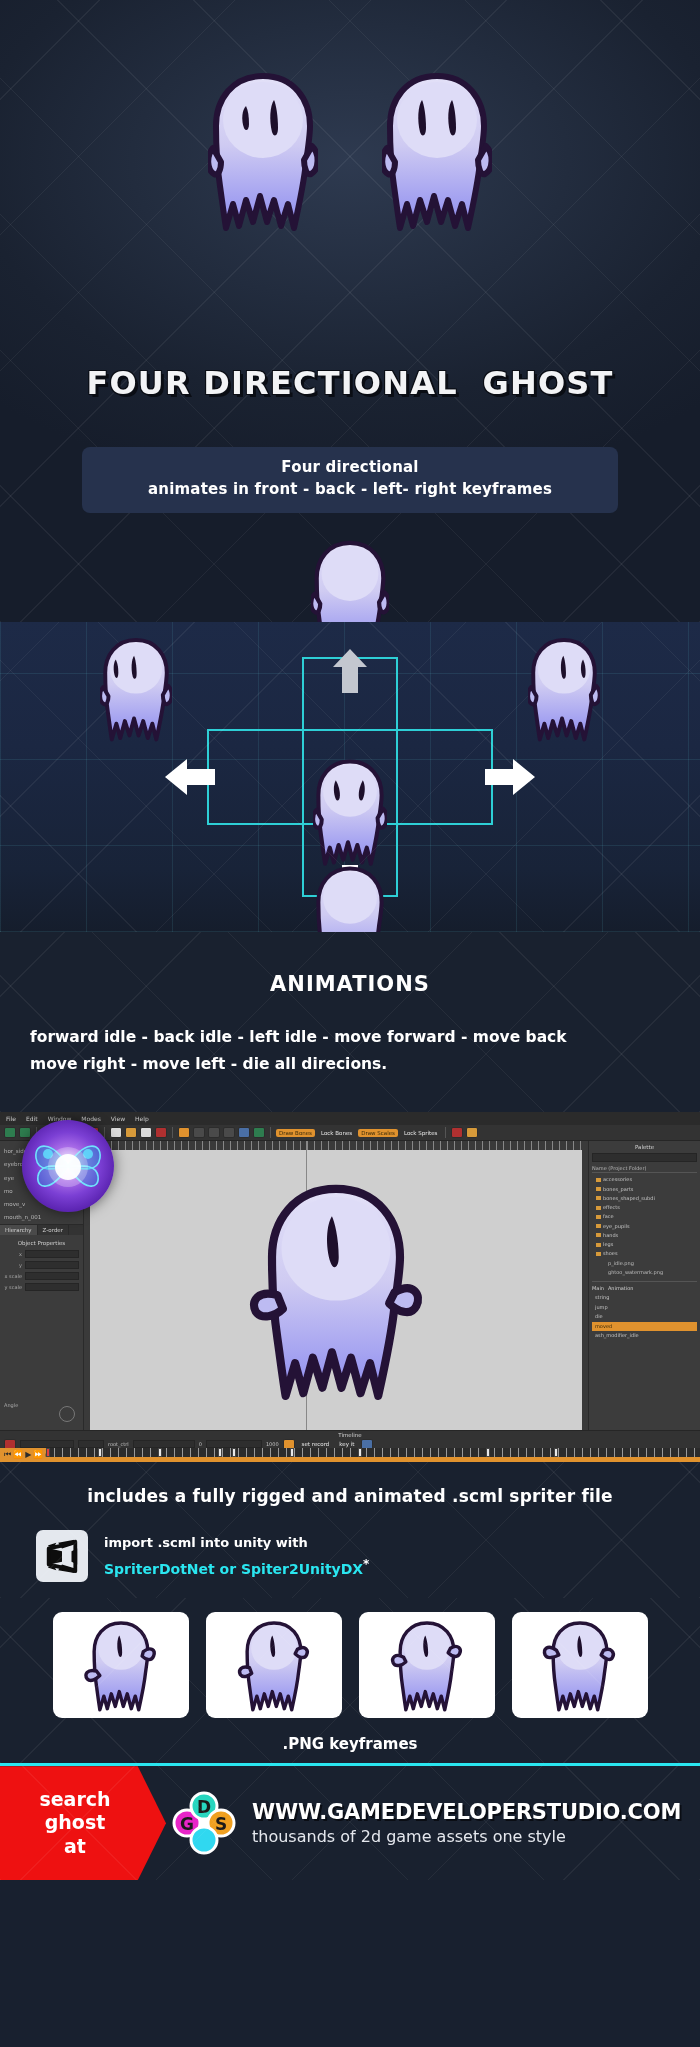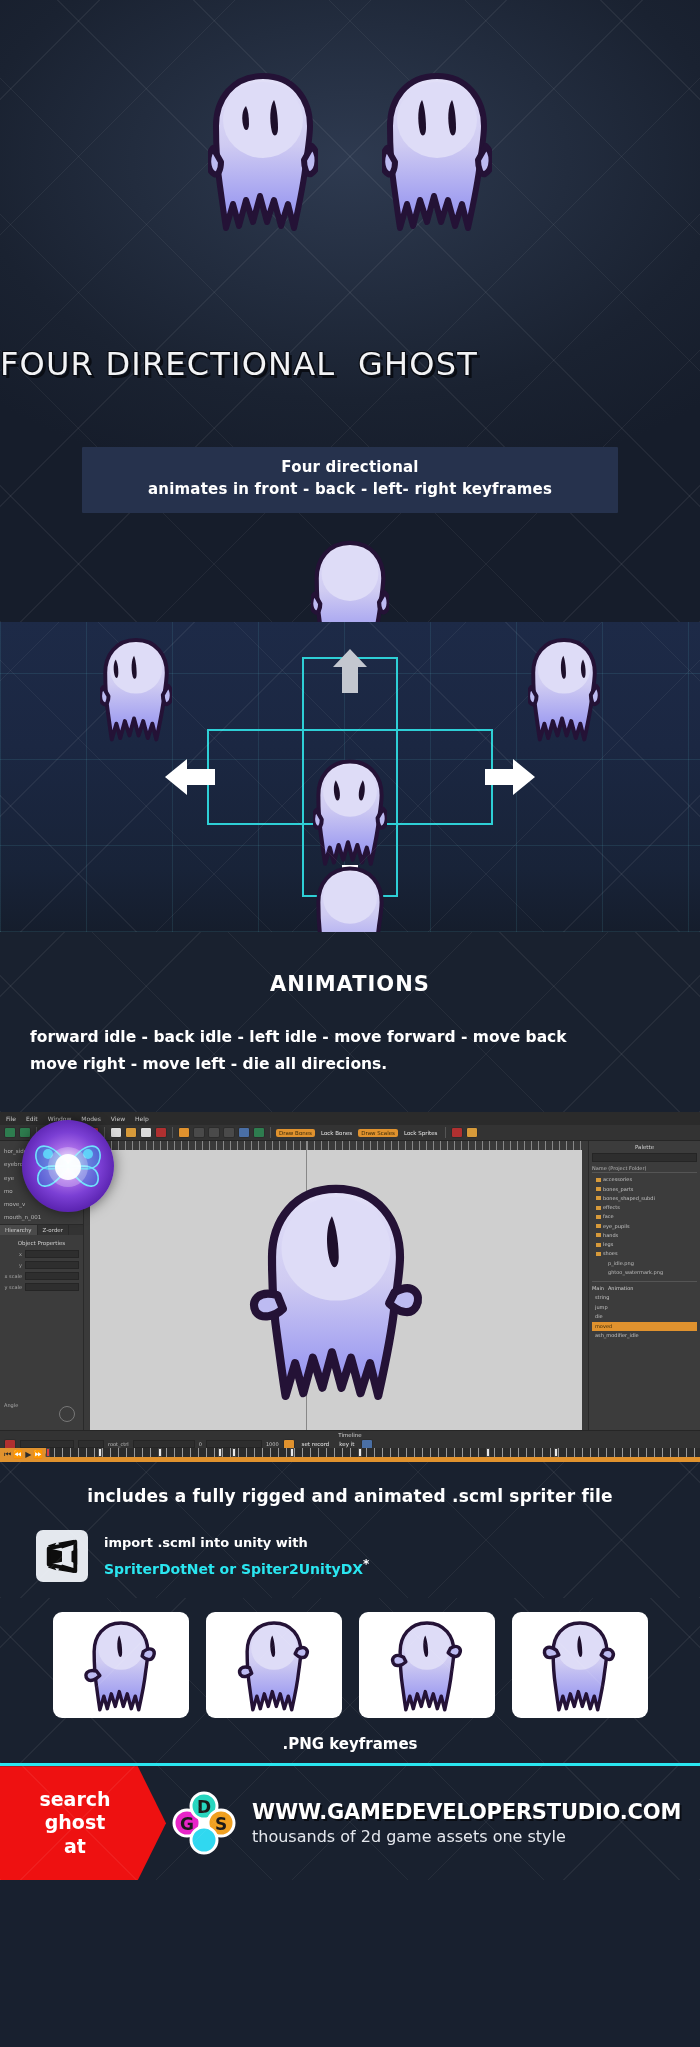--- a/index.html
+++ b/index.html
@@ -40,39 +40,39 @@
     position: absolute;
     top: 70px; left: 0; right: 0;
     display: flex;
     justify-content: center;
     gap: 64px;
     z-index: 4;
   }
 
   .title {
     position: absolute;
-    top: 345px; left: 0; right: 0;
-    text-align: left;
+    top: 364px; left: 0; right: 0;
+    text-align: center;
     font-family: "DejaVu Sans", sans-serif;
-    font-weight: 400;
+    font-weight: 700;
     font-size: 32px;
     letter-spacing: 1.2px;
     color: #f2f3f5;
     text-shadow: 3px 3px 0 #0a0d14, -1px -1px 0 #0a0d14, 1px -1px 0 #0a0d14, -1px 1px 0 #0a0d14;
     z-index: 5;
     white-space: pre;
   }
 
   .subtitle-box {
     position: absolute;
     top: 447px; left: 82px;
     width: 536px;
     padding: 10px 12px 12px;
     background: #26324d;
-    border-radius: 1px;
+    border-radius: 8px;
     text-align: center;
     z-index: 5;
   }
   .subtitle-box .l1 {
     font-size: 15px; font-weight: 700; color: #ffffff; letter-spacing: .2px;
     line-height: 1.45;
   }
   .subtitle-box .l2 {
     font-size: 15px; font-weight: 700; color: #ffffff; letter-spacing: .2px;
     line-height: 1.45;

